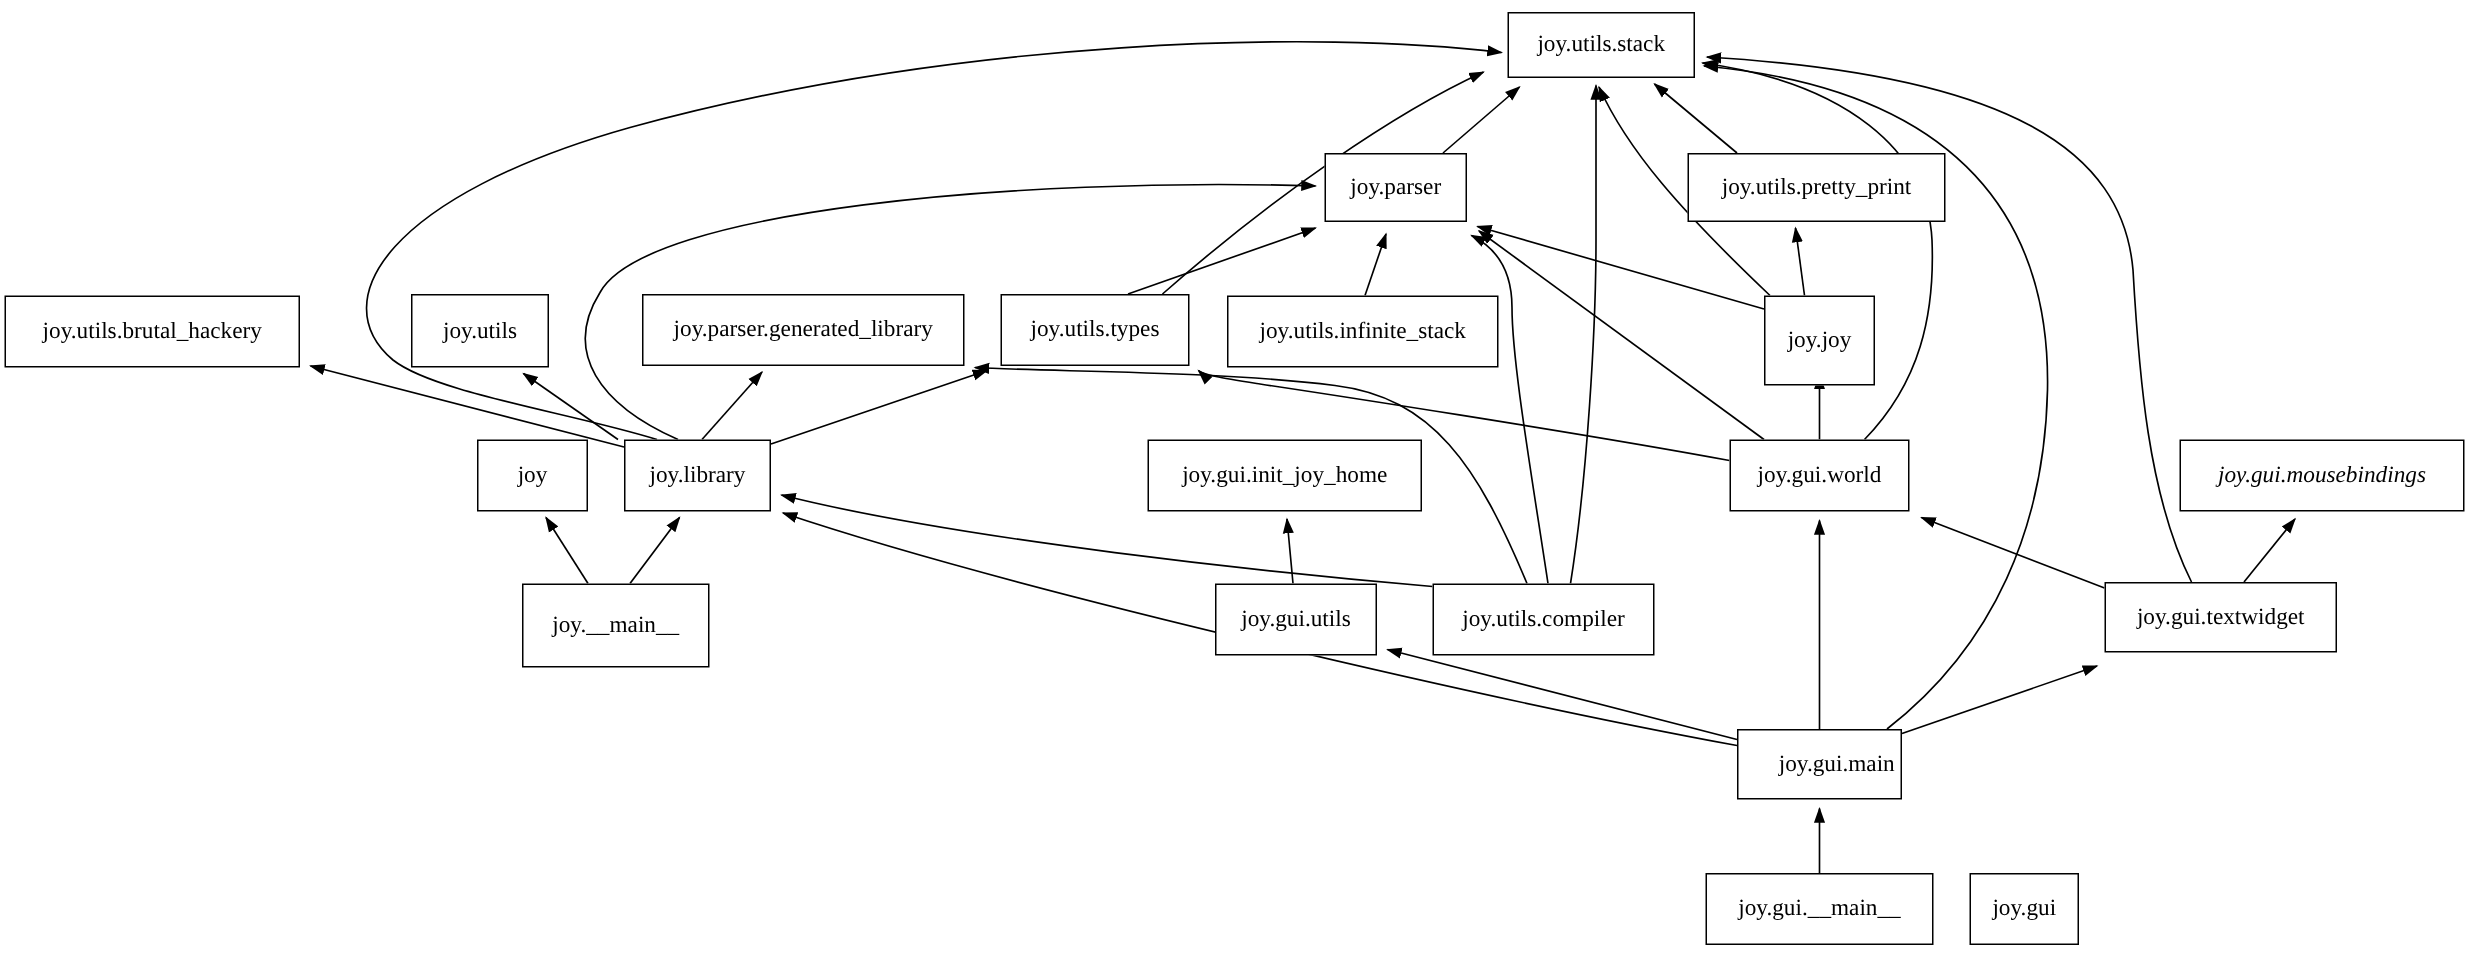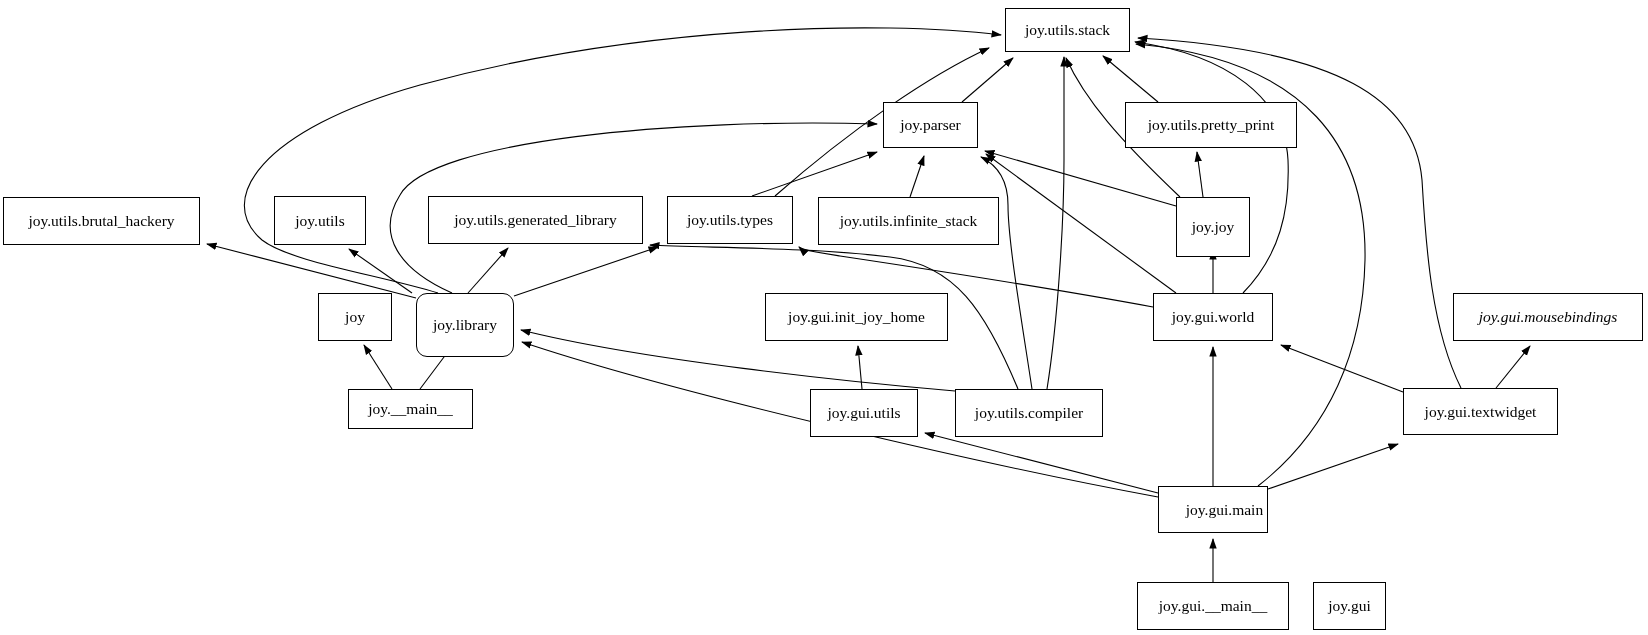--- a/index.html
+++ b/index.html
@@ -104,47 +104,47 @@
       <div class="node" style="left: 1105px; top: 102px; width: 172px; height: 46px; margin-left: 20px;">
         <span>joy.utils.pretty_print</span>
       </div>
       <div class="node" style="left: 3px; top: 197px; width: 197px; height: 48px;">
         <span>joy.utils.brutal_hackery</span>
       </div>
       <div class="node" style="left: 274px; top: 196px; width: 92px; height: 49px;">
         <span>joy.utils</span>
       </div>
       <div class="node" style="left: 428px; top: 196px; width: 215px; height: 48px;">
-        <span>joy.utils.generated_library</span>
+        <span>joy.parser.generated_library</span>
       </div>
       <div class="node" style="left: 667px; top: 196px; width: 126px; height: 48px;">
         <span>joy.utils.types</span>
       </div>
       <div class="node" style="left: 818px; top: 197px; width: 181px; height: 48px;">
         <span>joy.utils.infinite_stack</span>
       </div>
       <div class="node" style="left: 1176px; top: 197px; width: 74px; height: 60px;">
         <span>joy.joy</span>
       </div>
       <div class="node" style="left: 318px; top: 293px; width: 74px; height: 48px;">
         <span>joy</span>
       </div>
-      <div class="node" style="left: 416px; top: 293px; width: 98px; height: 64px; border-radius: 11px;">
+      <div class="node" style="left: 416px; top: 293px; width: 98px; height: 48px;">
         <span>joy.library</span>
       </div>
       <div class="node" style="left: 765px; top: 293px; width: 183px; height: 48px;">
         <span>joy.gui.init_joy_home</span>
       </div>
       <div class="node" style="left: 1153px; top: 293px; width: 120px; height: 48px;">
         <span>joy.gui.world</span>
       </div>
       <div class="node" style="left: 1453px; top: 293px; width: 190px; height: 48px; font-style: italic;">
         <span>joy.gui.mousebindings</span>
       </div>
-      <div class="node" style="left: 348px; top: 389px; width: 125px; height: 40px; text-align: center;">
+      <div class="node" style="left: 348px; top: 389px; width: 125px; height: 56px; text-align: center;">
         <span>joy.__main__</span>
       </div>
       <div class="node" style="left: 810px; top: 389px; width: 108px; height: 48px;">
         <span>joy.gui.utils</span>
       </div>
       <div class="node" style="left: 955px; top: 389px; width: 148px; height: 48px;">
         <span>joy.utils.compiler</span>
       </div>
       <div class="node" style="left: 1403px; top: 388px; width: 155px; height: 47px;">
         <span>joy.gui.textwidget</span>

